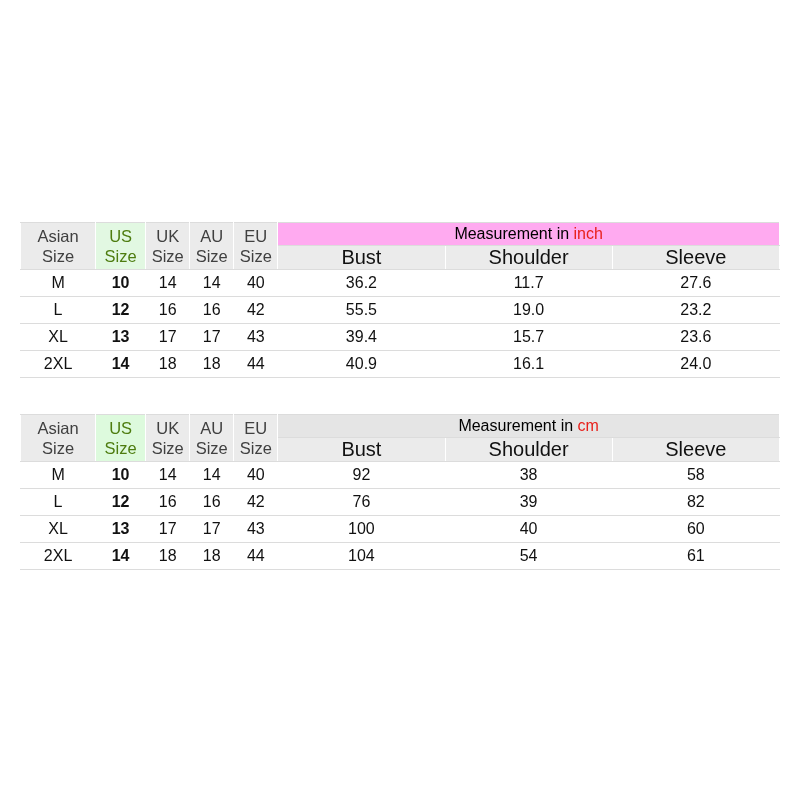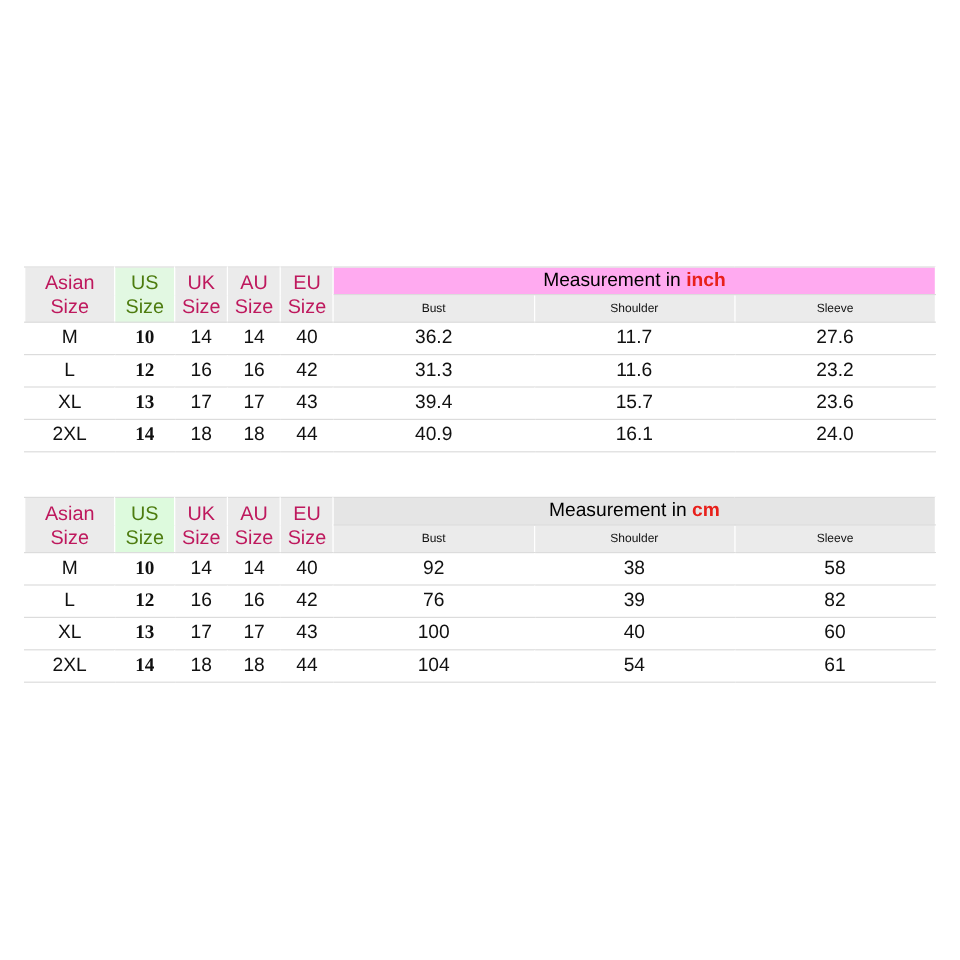--- a/index.html
+++ b/index.html
@@ -46,57 +46,57 @@
   col.c-us    { width: 50px; }
   col.c-uk    { width: 44px; }
   col.c-au    { width: 44px; }
   col.c-eu    { width: 44px; }
   col.c-meas  { width: 167px; }
 
   .hdr-cell {
     background: #ebebeb;
     font-size: 17px;
     line-height: 20px;
-    color: #be185d;
+    color: #404040;
     height: 44px;
   }
   .hdr-cell.two-line { font-size: 16.5px; }
   .hdr-us {
     background: #ddfadd;
     font-weight: bold;
     font-size: 16.5px;
     line-height: 20px;
     color: #4d7c0f;
   }
   .hdr-us.inch { background: #e2f8e2; }
   .meas-banner {
     font-size: 16px;
     height: 22px;
     color: #000;
   }
   .meas-banner.inch { background: #ffaaf0; }
   .meas-banner.cm { background: #e5e5e5; }
   .meas-banner .unit {
     color: #e8201b;
-    font-weight: bold;
+    font-weight: normal;
   }
   .meas-sub {
     background: #ebebeb;
-    font-size: 10px;
+    font-size: 20px;
     height: 22px;
     color: #111;
   }
   td.body-cell {
     height: 26px;
     font-size: 16px;
     color: #111;
     background: #ffffff;
   }
   td.body-cell.size-col { font-size: 16px; }
-  td.body-cell.us-col { font-weight: bold; font-family: Liberation Serif, serif; }
+  td.body-cell.us-col { font-weight: bold; }
   table.size-table td { border-bottom: 1px solid #dcdcdc; border-top: 1px solid #dcdcdc; }
   .meas-banner, .meas-sub { border-left: 1px solid #ffffff; }
 </style>
 </head>
 <body>
 
 <div class="page">
 
   <div class="table-wrap" id="inch-table-wrap">
     <table class="size-table">
@@ -134,22 +134,22 @@
           <td class="body-cell">36.2</td>
           <td class="body-cell">11.7</td>
           <td class="body-cell">27.6</td>
         </tr>
         <tr>
           <td class="body-cell size-col">L</td>
           <td class="body-cell us-col">12</td>
           <td class="body-cell">16</td>
           <td class="body-cell">16</td>
           <td class="body-cell">42</td>
-          <td class="body-cell">31.3</td>
-          <td class="body-cell">11.6</td>
+          <td class="body-cell">55.5</td>
+          <td class="body-cell">19.0</td>
           <td class="body-cell">23.2</td>
         </tr>
         <tr>
           <td class="body-cell size-col">XL</td>
           <td class="body-cell us-col">13</td>
           <td class="body-cell">17</td>
           <td class="body-cell">17</td>
           <td class="body-cell">43</td>
           <td class="body-cell">39.4</td>
           <td class="body-cell">15.7</td>

